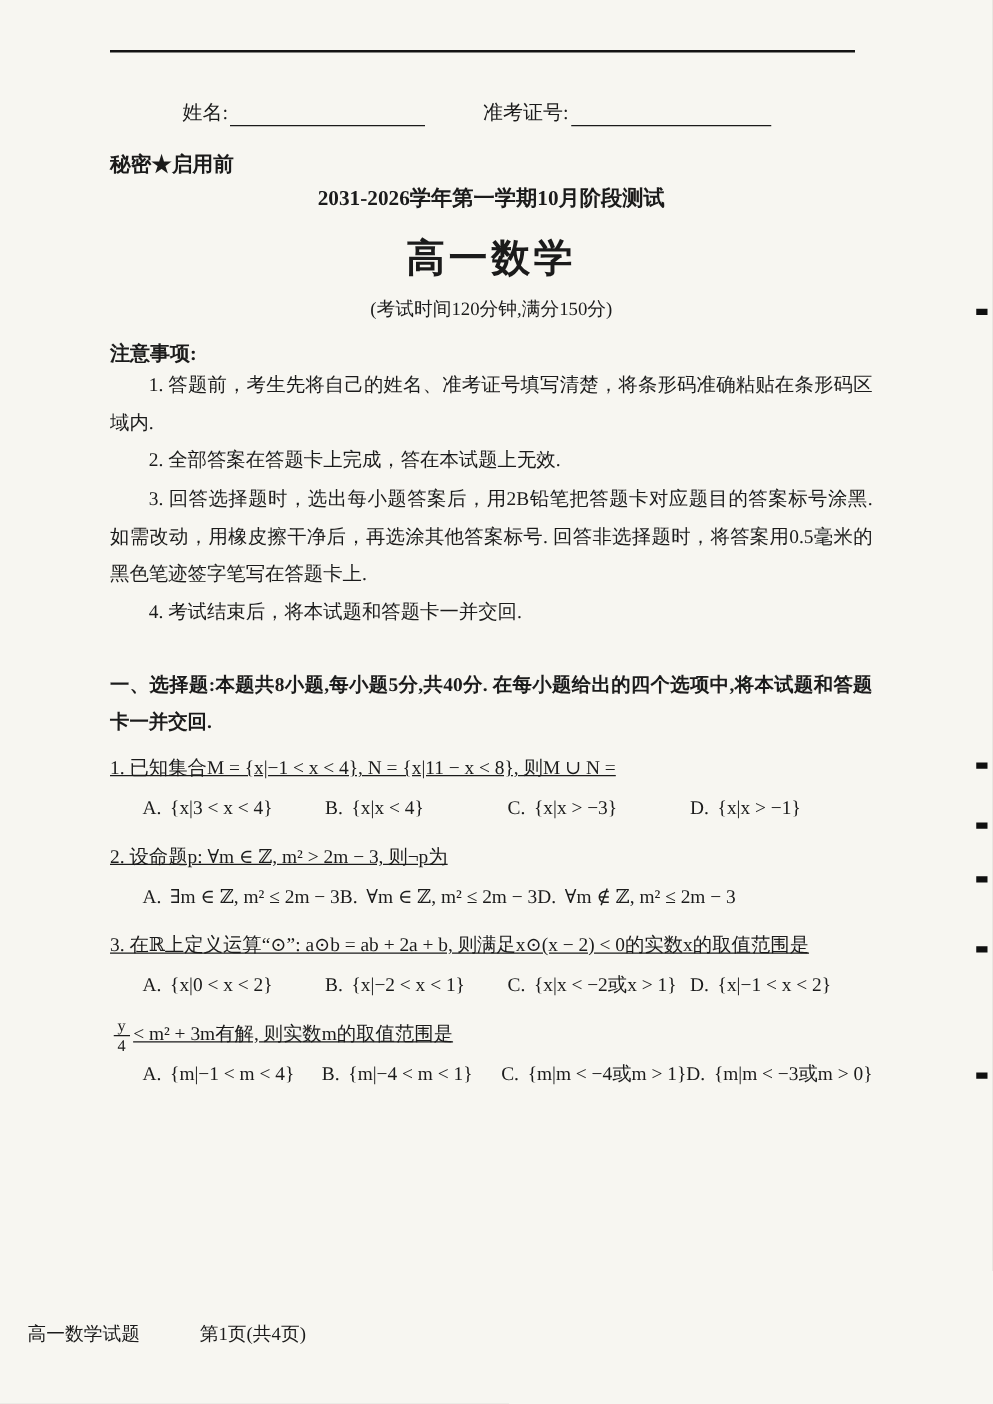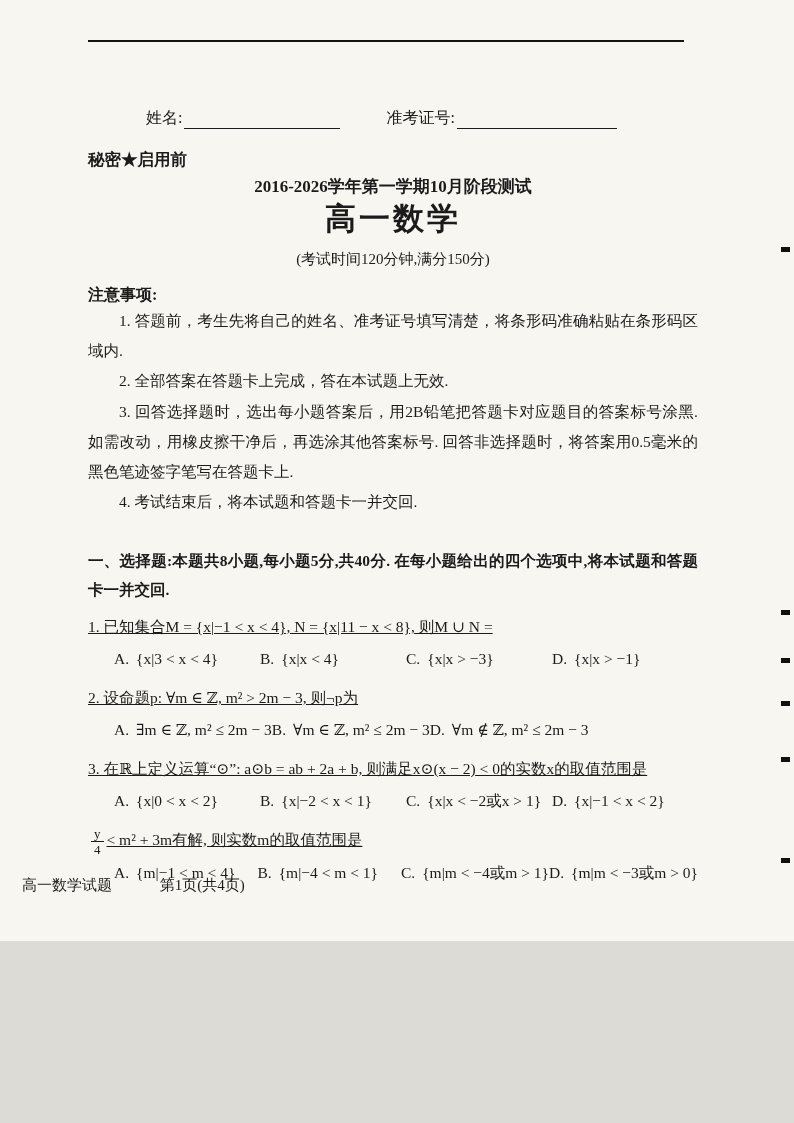--- a/index.html
+++ b/index.html
@@ -1,24 +1,24 @@
 <!DOCTYPE html>
 <html><head>
 <meta charset="utf-8">
 <style>
   * { margin:0; padding:0; box-sizing:border-box; }
   html,body { background:#dddbd6; }
   .page {
     position:relative;
-    width:794px; height:941px;
+    width:794px; height:1123px;
     margin:0 auto;
     background:#f7f6f1;
     color:#1b1b1b;
     font-family:"Liberation Serif","DejaVu Serif",serif;
-    padding:54px 96px 0 88px;
+    padding:26px 96px 0 88px;
     overflow:hidden;
   }
   .top-rule {
     position:absolute; top:40px; left:88px; width:596px; height:2px;
     background:#141414;
   }
   .artifact { position:absolute; right:4px; width:9px; height:5px; background:#101010; }
 
   .name-row {
     margin:54px 0 0 58px;
@@ -31,21 +31,21 @@
     margin-left:2px;
   }
   .blank.b1 { width:156px; }
   .blank.b2 { width:160px; }
   .name-gap { width:46px; }
 
   .secret { margin-top:20px; font-weight:bold; font-size:16.5px; }
 
   .session { margin-top:4px; text-align:center; font-weight:bold; font-size:17px; }
 
-  .main-title { margin-top:0; text-align:center; font-weight:bold; font-size:31px; letter-spacing:3px; }
+  .main-title { margin-top:16px; text-align:center; font-weight:bold; font-size:31px; letter-spacing:3px; }
 
   .subtitle { margin-top:10px; text-align:center; font-size:15px; }
 
   .notice-head { margin-top:16px; font-weight:bold; font-size:16px; }
 
   .notice-item { font-size:15.5px; line-height:1.95; text-indent:2em; text-align:justify; }
 
   .section-head { margin-top:28px; font-weight:bold; font-size:15.5px; line-height:1.9; text-align:justify; }
 
   .question { margin-top:8px; }
@@ -85,21 +85,21 @@
   <div class="name-row">
     <span>姓名:</span>
     <span class="blank b1"></span>
     <span class="name-gap"></span>
     <span>准考证号:</span>
     <span class="blank b2"></span>
   </div>
 
   <div class="secret">秘密★启用前</div>
 
-  <div class="session">2016-2026学年第一学期10月阶段测试</div>
+  <div class="session">2031-2026学年第一学期10月阶段测试</div>
 
   <div class="main-title">高一数学</div>
 
   <div class="subtitle">(考试时间120分钟,满分150分)</div>
 
   <div class="notice-head">注意事项:</div>
   <p class="notice-item">1. 答题前，考生先将自己的姓名、准考证号填写清楚，将条形码准确粘贴在条形码区域内.</p>
   <p class="notice-item">2. 全部答案在答题卡上完成，答在本试题上无效.</p>
   <p class="notice-item">3. 回答选择题时，选出每小题答案后，用2B铅笔把答题卡对应题目的答案标号涂黑. 如需改动，用橡皮擦干净后，再选涂其他答案标号. 回答非选择题时，将答案用0.5毫米的黑色笔迹签字笔写在答题卡上.</p>
   <p class="notice-item">4. 考试结束后，将本试题和答题卡一并交回.</p>

